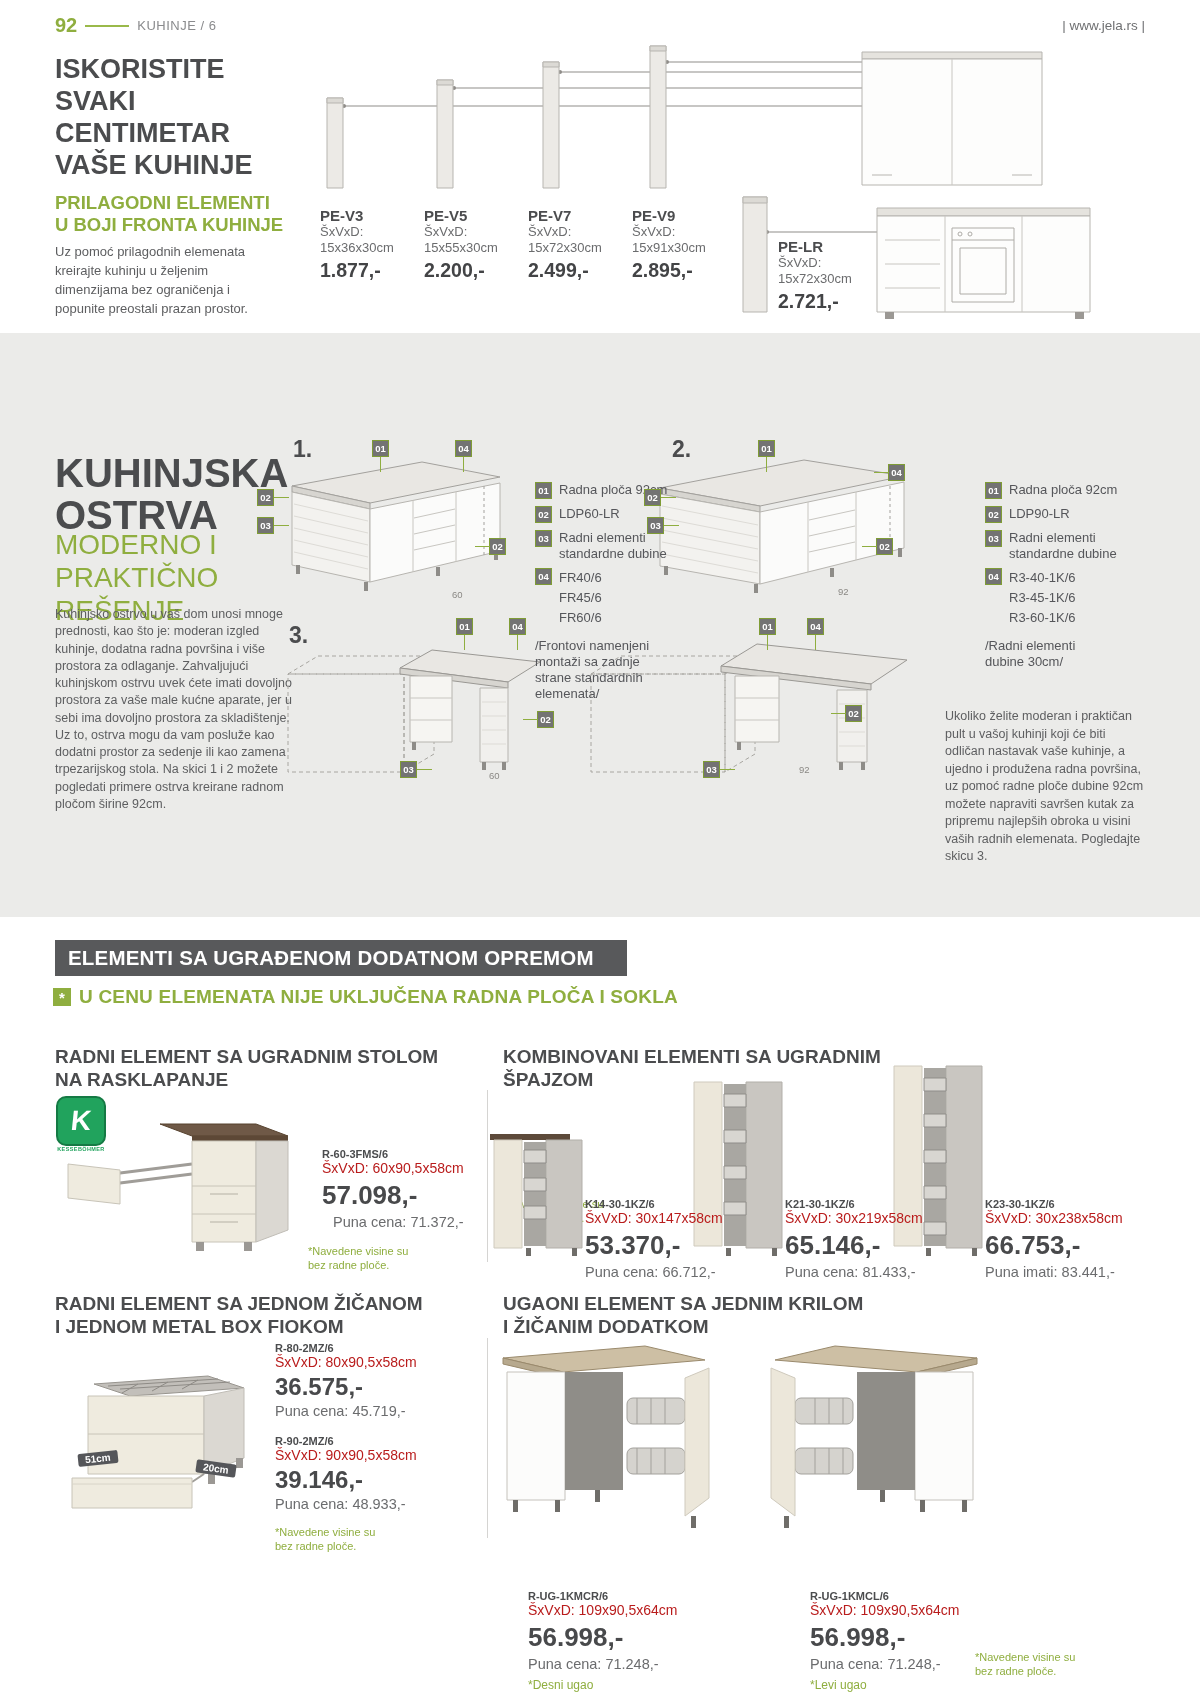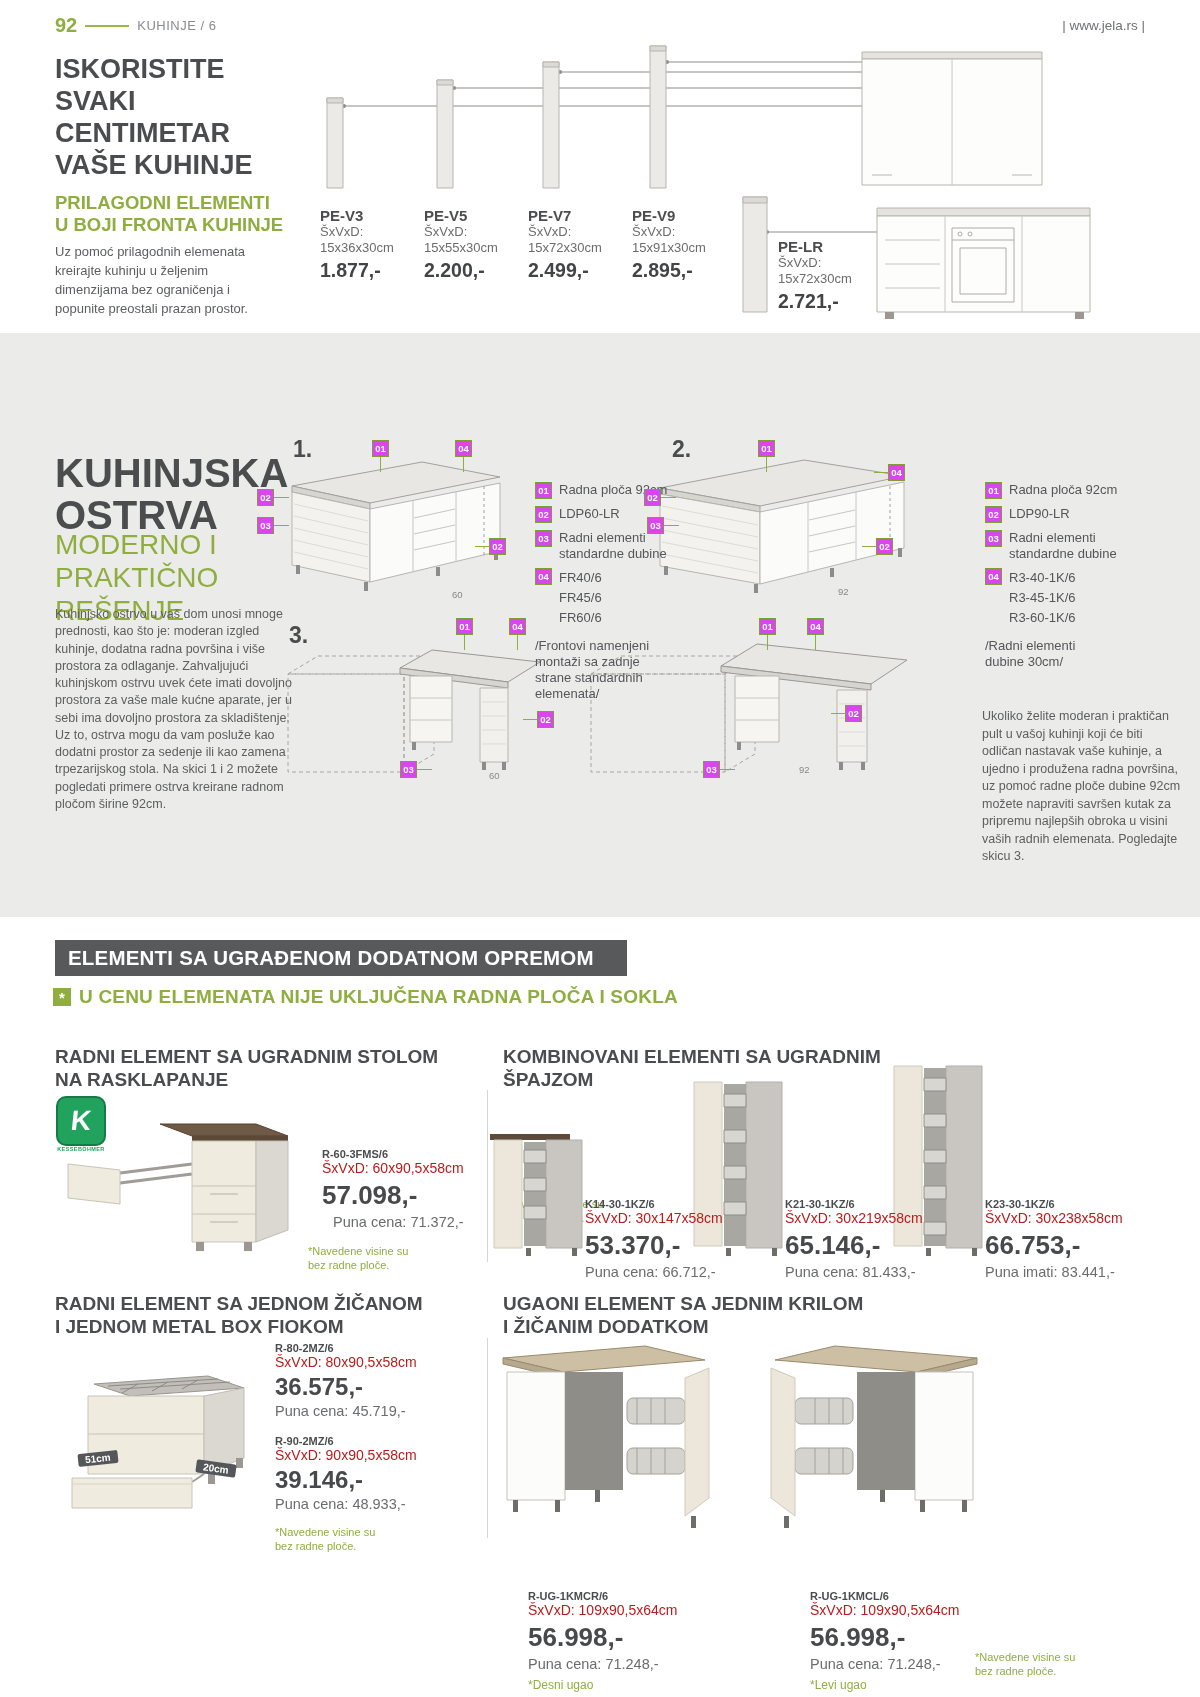--- a/index.html
+++ b/index.html
@@ -17,21 +17,21 @@
   .hero-sub{font-size:18.5px;font-weight:bold;line-height:1.2;color:#8fae3f;}
   .body-p{font-size:13px;line-height:1.45;color:#5d5e60;}
   .hp .code{font-size:15px;font-weight:bold;color:#4b4c4e;}
   .hp .dl, .hp .dims{font-size:13px;color:#6b6c6e;line-height:1.22;}
   .hp .price{font-size:19.5px;font-weight:bold;color:#434446;margin-top:3px;}
   
   .band{background:#ebebe9;}
   .isl-title{font-size:40px;font-weight:bold;line-height:1.06;color:#4b4c4e;}
   .isl-sub{font-size:28px;font-weight:normal;line-height:1.18;color:#8fae3f;}
   .sk-num{font-size:23px;font-weight:bold;color:#4b4c4e;}
-  .chip{width:17px;height:17px;background:#d946ef;color:#fff;font-weight:bold;font-size:9.5px;
+  .chip{width:17px;height:17px;background:#737373;color:#fff;font-weight:bold;font-size:9.5px;
         display:flex;align-items:center;justify-content:center;box-sizing:border-box;
         border:1px solid #7f9c35;}
   .chip.abs{position:absolute;z-index:3;}
   .ld-d::after{content:"";position:absolute;left:7px;top:16px;width:1px;height:15px;background:#8fae3f;}
   .ld-r::after{content:"";position:absolute;left:16px;top:7px;width:15px;height:1px;background:#8fae3f;}
   .ld-l::after{content:"";position:absolute;left:-15px;top:7px;width:15px;height:1px;background:#8fae3f;}
   .dimtxt{font-size:9.5px;color:#8a8884;}
   .legend{width:150px;}
   .lrow{display:flex;gap:7px;margin-bottom:7px;align-items:flex-start;
         font-size:13px;color:#55565a;line-height:1.2;}
@@ -327,21 +327,21 @@
     <div class="lrow">
       <span class="chip">04</span>
       <span class="pre lh15">R3-40-1K/6
 R3-45-1K/6
 R3-60-1K/6</span>
       </div>
     <div class="lnote pre">/Radni elementi
 dubine 30cm/</div>
   </div>
 
-  <div class="abs body-p" style="left:945px;top:708px;width:200px;font-size:12.5px;line-height:1.4;margin-left:37px;">Ukoliko želite moderan i praktičan pult u vašoj kuhinji koji će biti odličan nastavak vaše kuhinje, a ujedno i produžena radna površina, uz pomoć radne ploče dubine 92cm možete napraviti savršen kutak za pripremu najlepših obroka u visini vaših radnih elemenata. Pogledajte skicu 3.</div>
+  <div class="abs body-p" style="left:945px;top:708px;width:200px;font-size:12.5px;line-height:1.4;">Ukoliko želite moderan i praktičan pult u vašoj kuhinji koji će biti odličan nastavak vaše kuhinje, a ujedno i produžena radna površina, uz pomoć radne ploče dubine 92cm možete napraviti savršen kutak za pripremu najlepših obroka u visini vaših radnih elemenata. Pogledajte skicu 3.</div>
 
   <div class="abs banner" style="left:55px;top:940px;width:572px;height:36px;box-sizing:border-box;">ELEMENTI SA UGRAĐENOM DODATNOM OPREMOM</div>
   <div class="abs disc" style="left:53px;top:986px;">
     <span class="star">*</span>
     <span class="txt">U CENU ELEMENATA NIJE UKLJUČENA RADNA PLOČA I SOKLA</span>
   </div>
 
   <div class="abs h2 pre" style="left:55px;top:1045px;">RADNI ELEMENT SA UGRADNIM STOLOM
 NA RASKLAPANJE</div>
   <div class="abs" style="left:56px;top:1096px;">

